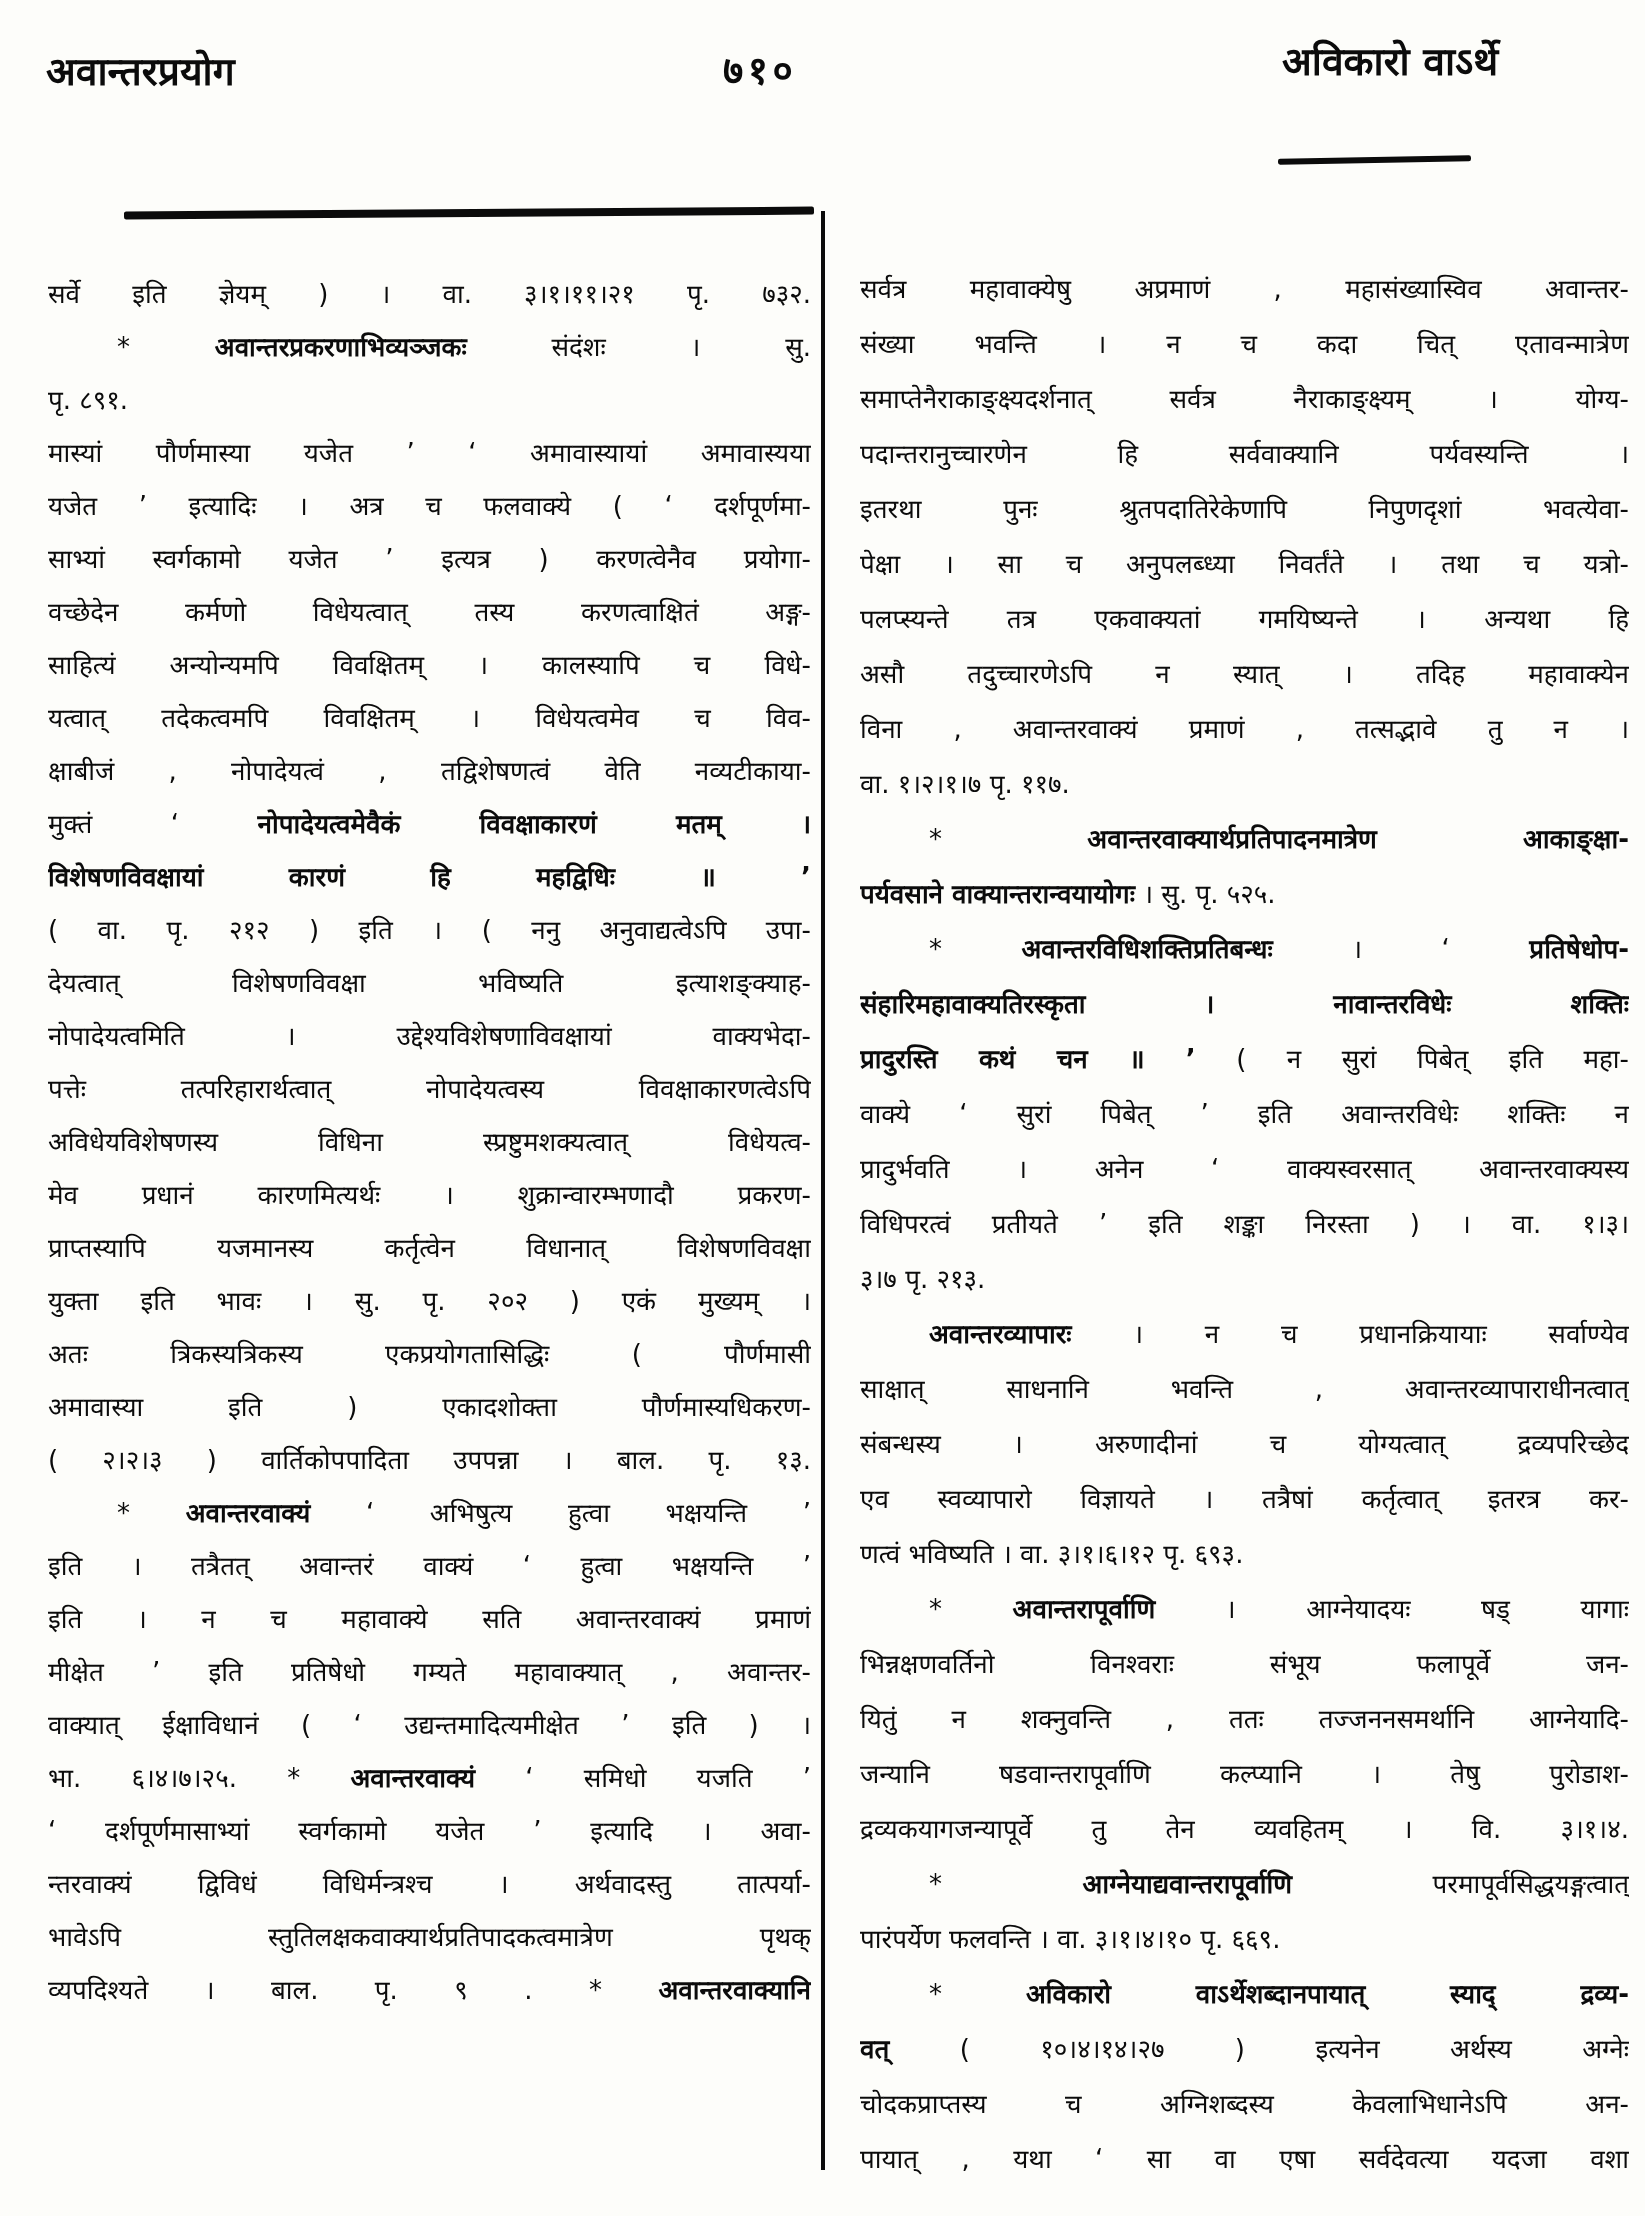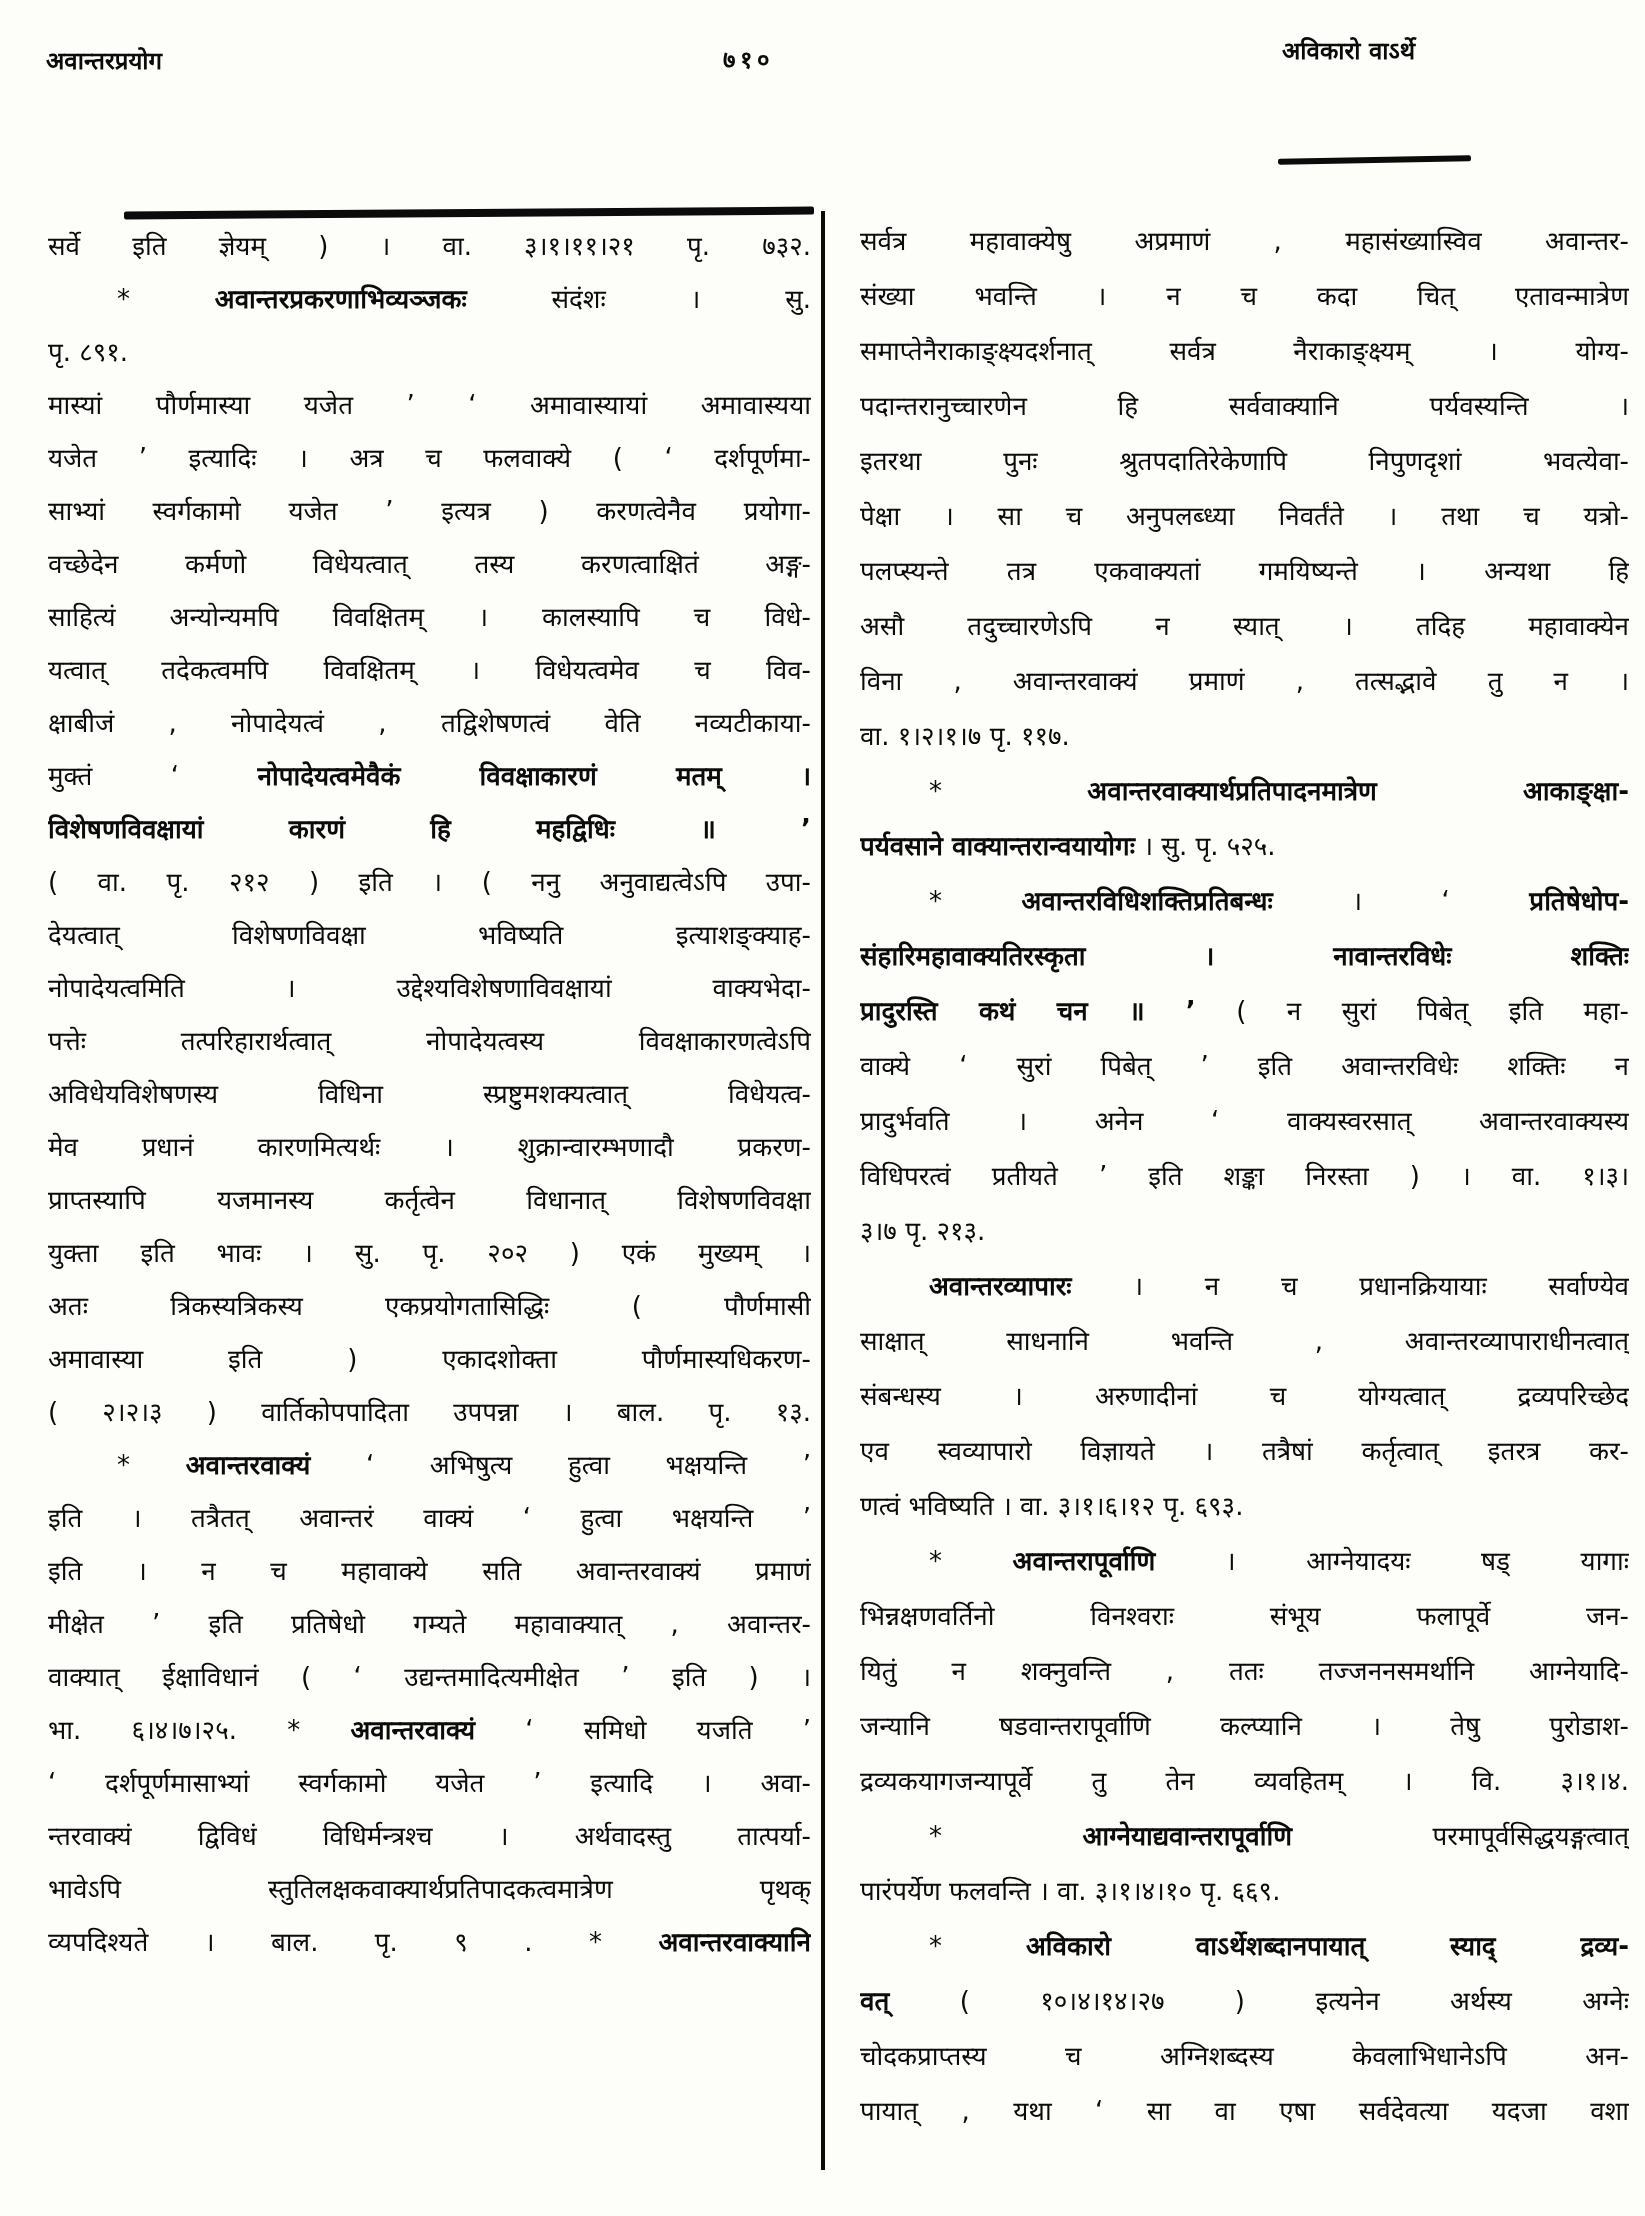--- a/index.html
+++ b/index.html
@@ -2,29 +2,29 @@
 <html style="font-size:12px"><head>
 <meta charset="utf-8">
 <style>
   html,body{margin:0;padding:0;}
   body{
     width:1646px;height:2216px;position:relative;overflow:hidden;
     background:#fdfdfa;color:#0b0b0b;
     font-family:"DejaVu Sans",sans-serif;
   }
   .page{position:absolute;inset:0;}
-  .running-head{position:absolute;font-size:24px;font-weight:bold;white-space:nowrap;}
+  .running-head{position:absolute;font-size:39px;font-weight:bold;white-space:nowrap;}
   .head-left{left:46px;top:43px;}
   .head-page{left:723px;top:42px;font-weight:bold;letter-spacing:4.5px;}
   .head-right{left:1282px;top:33px;}
   .rule{position:absolute;background:#0b0b0b;}
   .rule-header{left:124px;top:209px;width:690px;height:7.5px;transform:rotate(-0.4deg);border-radius:2.2px;}
   .rule-righthead{left:1278px;top:157px;width:193px;height:6px;transform:rotate(-1deg);border-radius:2.2px;}
   .divider{left:821px;top:211px;width:3.7px;height:1959px;}
-  .col{position:absolute;}
+  .col{position:absolute;margin-top:48px;}
   .col-left{left:48px;top:220px;width:763px;}
   .col-right{left:860px;top:214px;width:769px;}
   .line{
     font-size:26px;
     text-align:justify;text-align-last:justify;
     white-space:normal;overflow:hidden;
   }
   .col-left .line{height:53px;line-height:53px;}
   .col-right .line{height:55px;line-height:55px;}
   .line.ind{padding-left:69px;}

